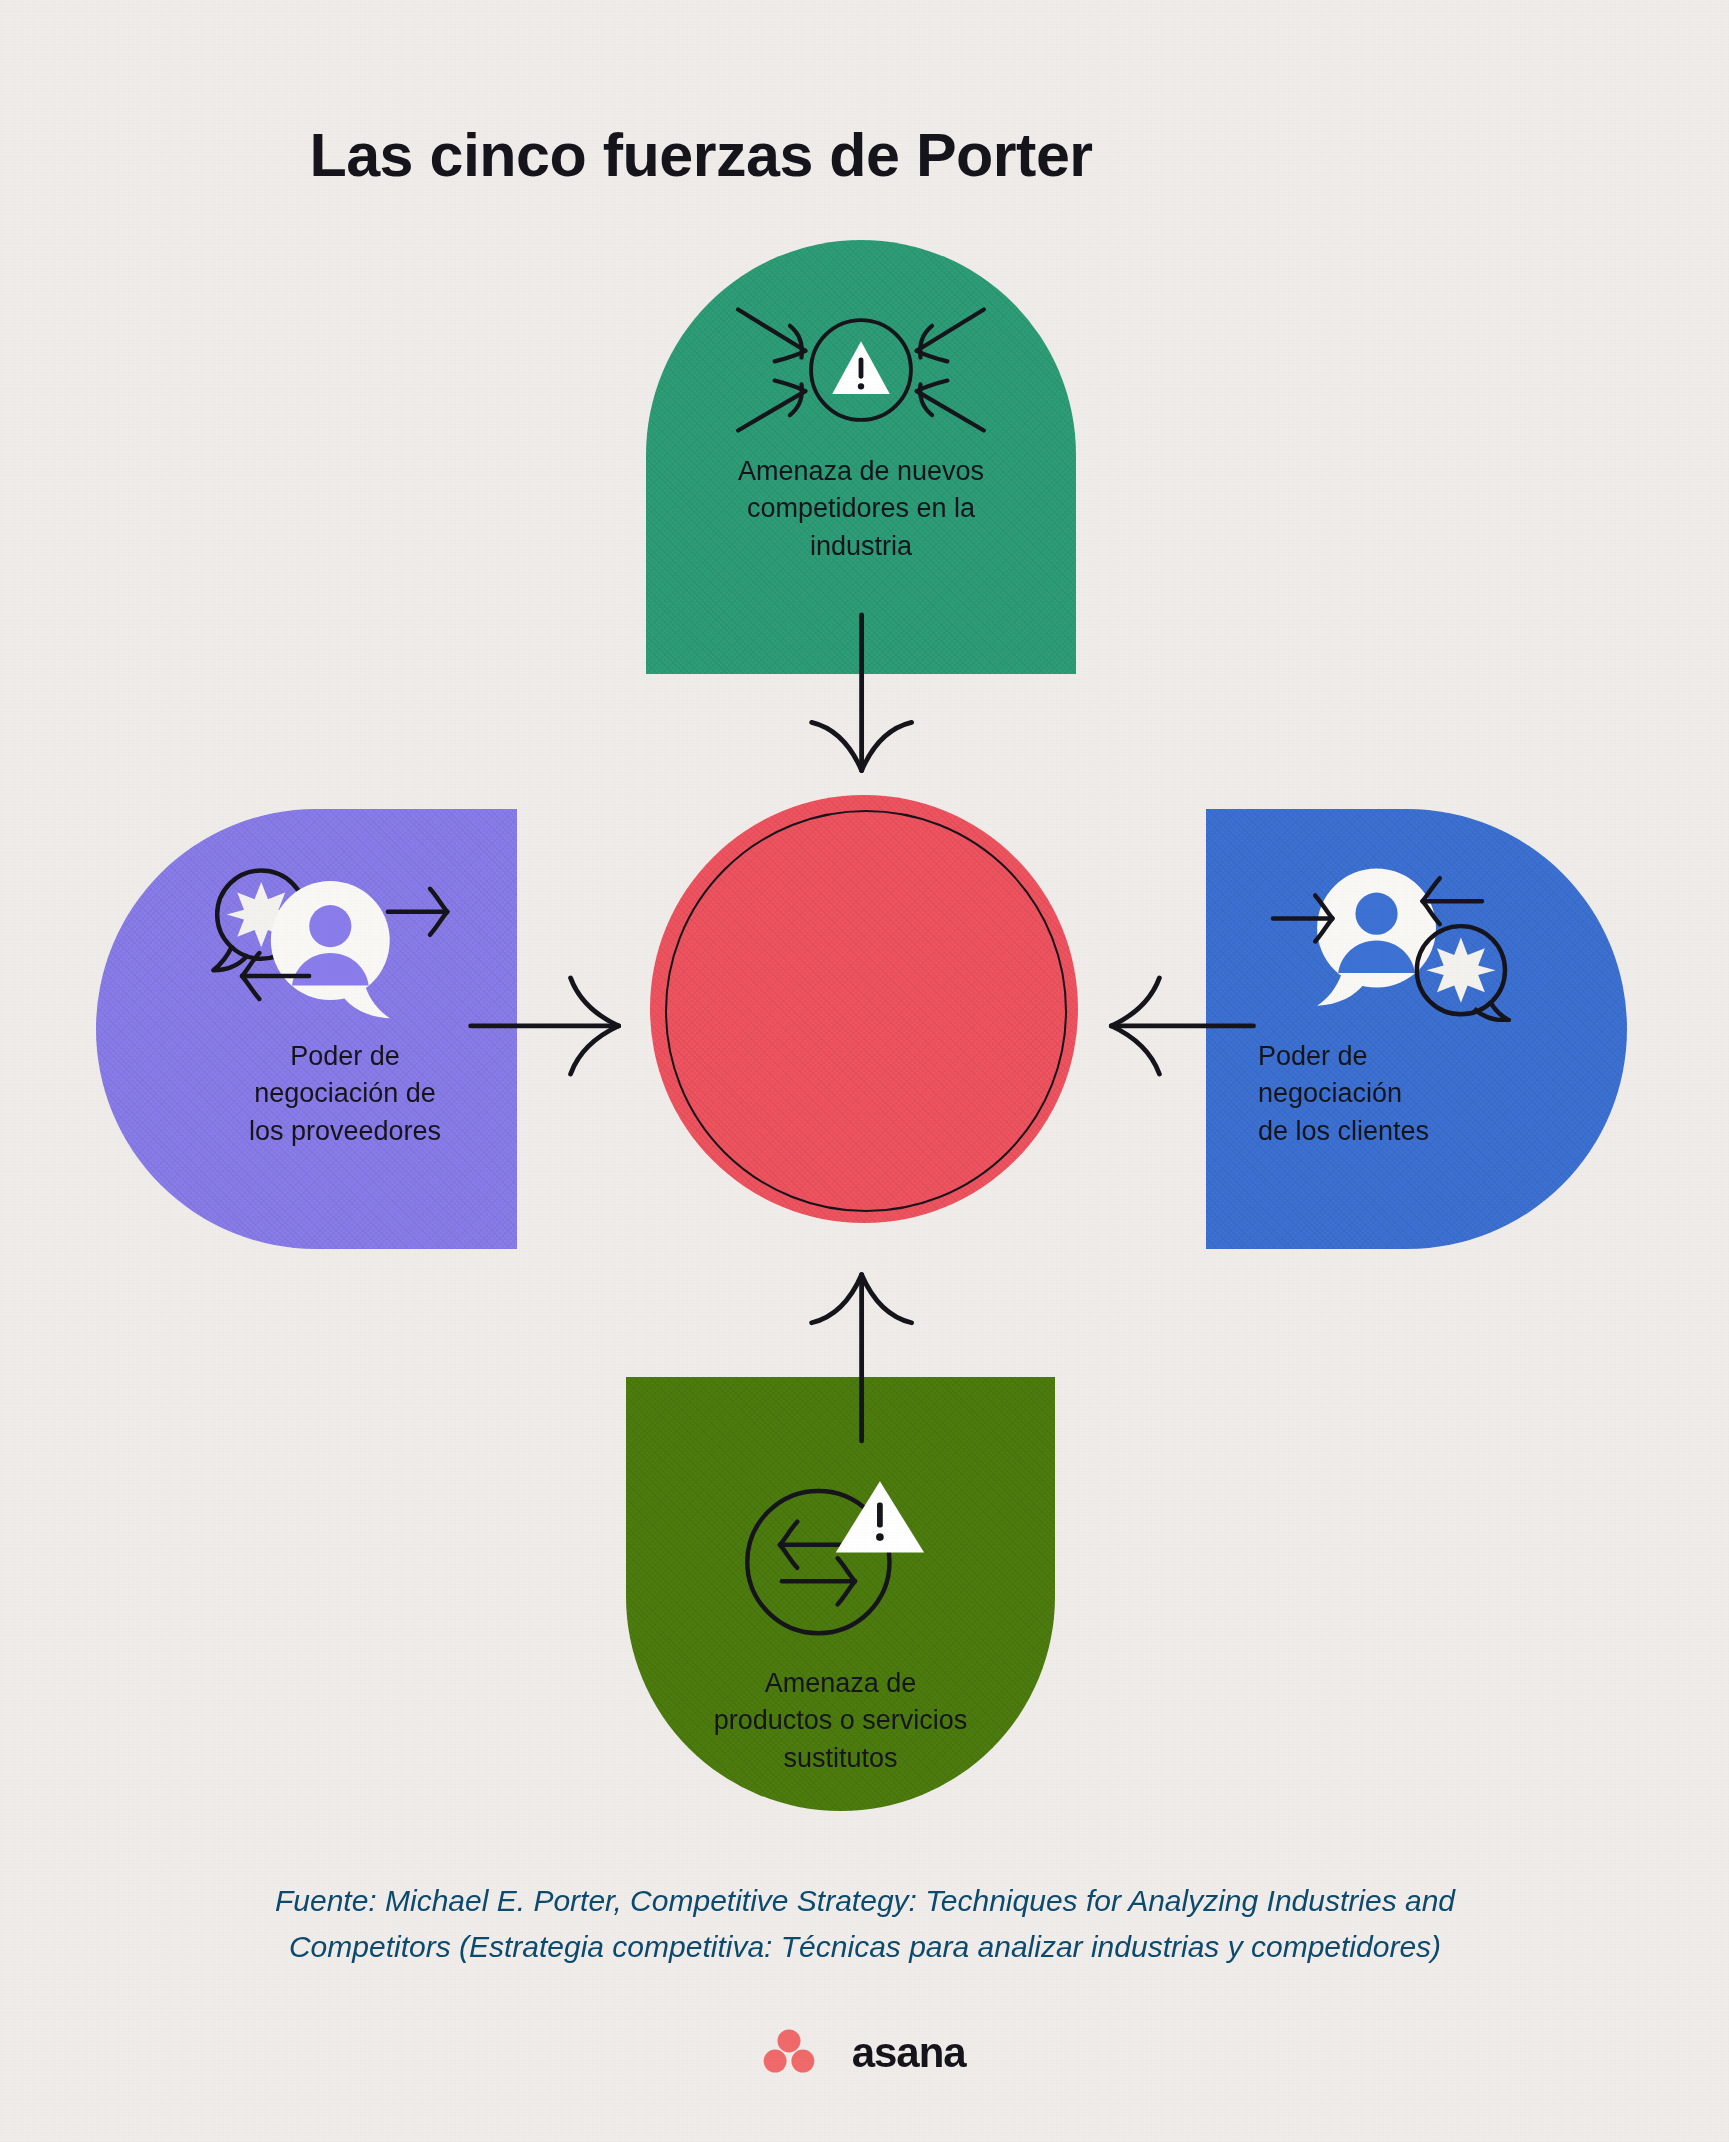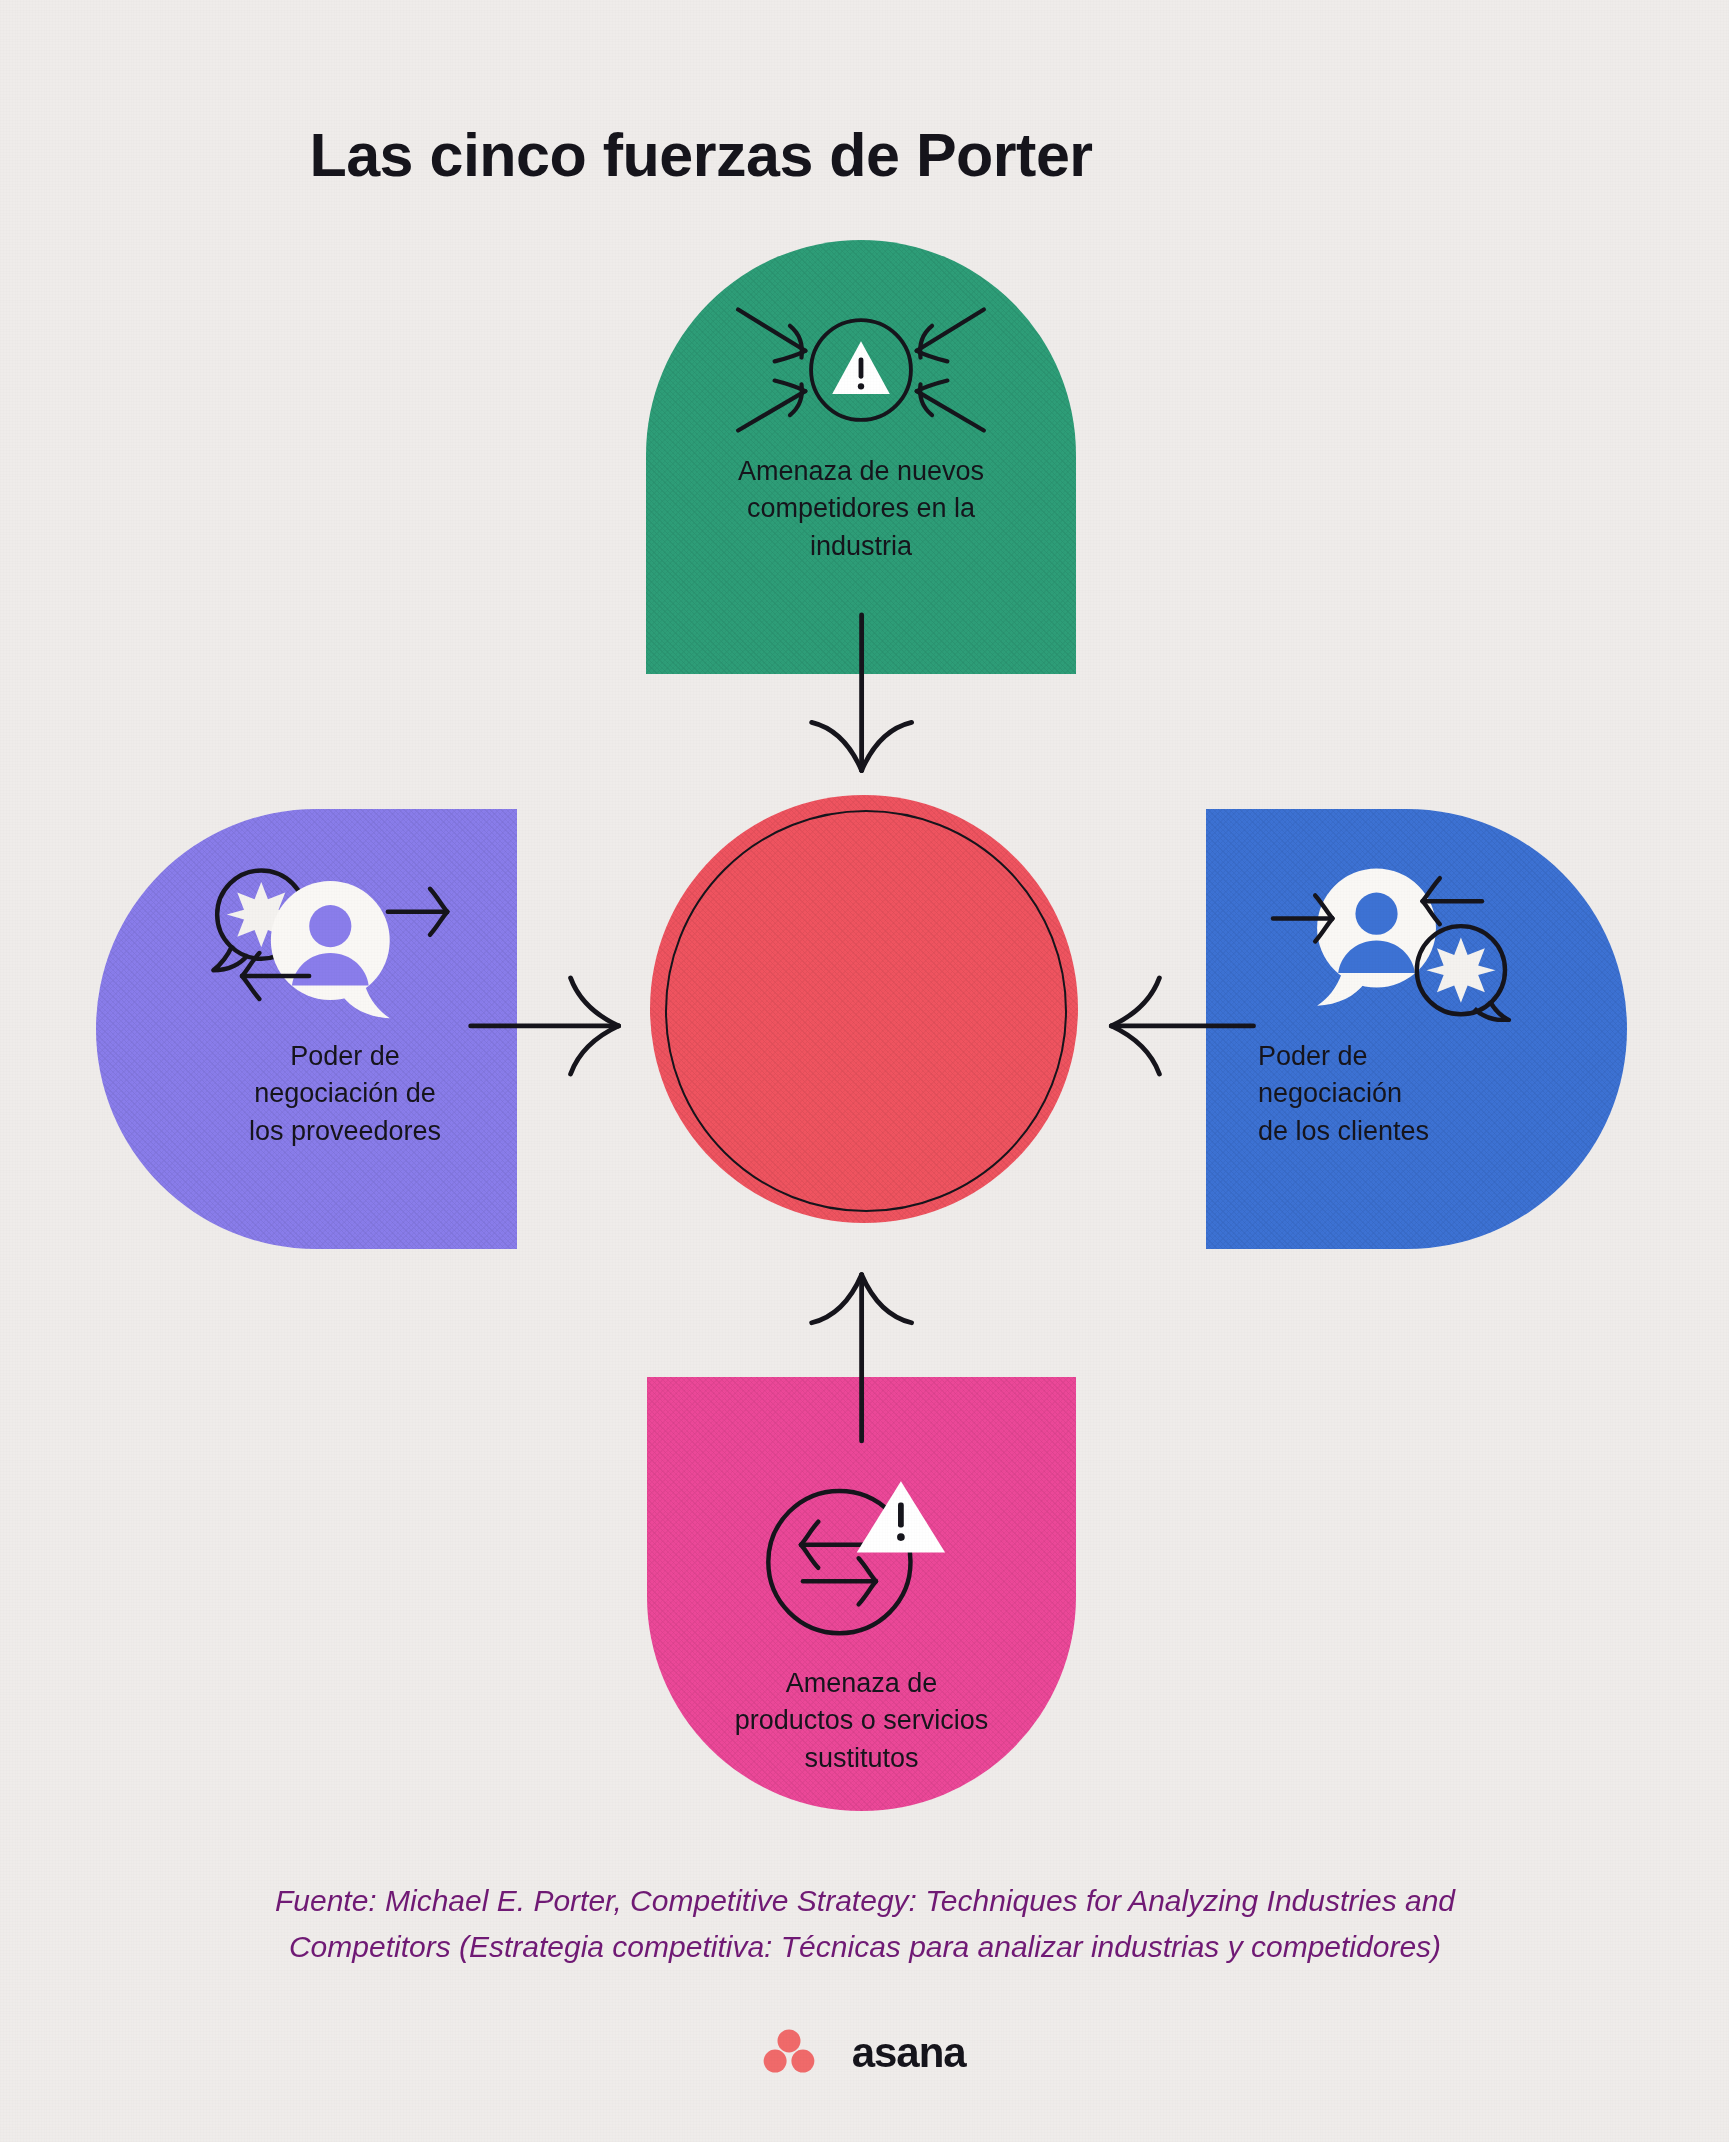--- a/index.html
+++ b/index.html
@@ -57,22 +57,22 @@
     box-sizing: border-box;
   }
 
   
   #force-top {
     left: 646px;  top: 240px;  width: 430px;  height: 434px;
     background: #2E9E78;
     border-radius: 215px 215px 0 0;
   }
   #force-bottom {
-    left: 647px;  top: 1377px; width: 429px;  height: 434px;
-    background: #ec4899;
+    left: 626px;  top: 1377px; width: 429px;  height: 434px;
+    background: #4d7c0f;
     border-radius: 0 0 215px 215px;
   }
   #force-left {
     left: 96px;  top: 809px;  width: 421px;  height: 440px;
     background: #8A7DEB;
     border-radius: 220px 0 0 220px;
   }
   #force-right {
     left: 1206px; top: 809px;  width: 421px;  height: 440px;
     background: #3D72D4;
@@ -178,21 +178,21 @@
   
   #source-note {
     position: absolute;
     top: 1878px;
     left: 106px;
     width: 1518px;
     text-align: center;
     font-size: 30px;
     font-style: italic;
     line-height: 1.52;
-    color: #701a75;
+    color: #0c4a6e;
   }
 
   #brand {
     position: absolute;
     top: 2029px;
     left: 0;
     width: 1729px;
     display: flex;
     align-items: center;
     justify-content: center;

